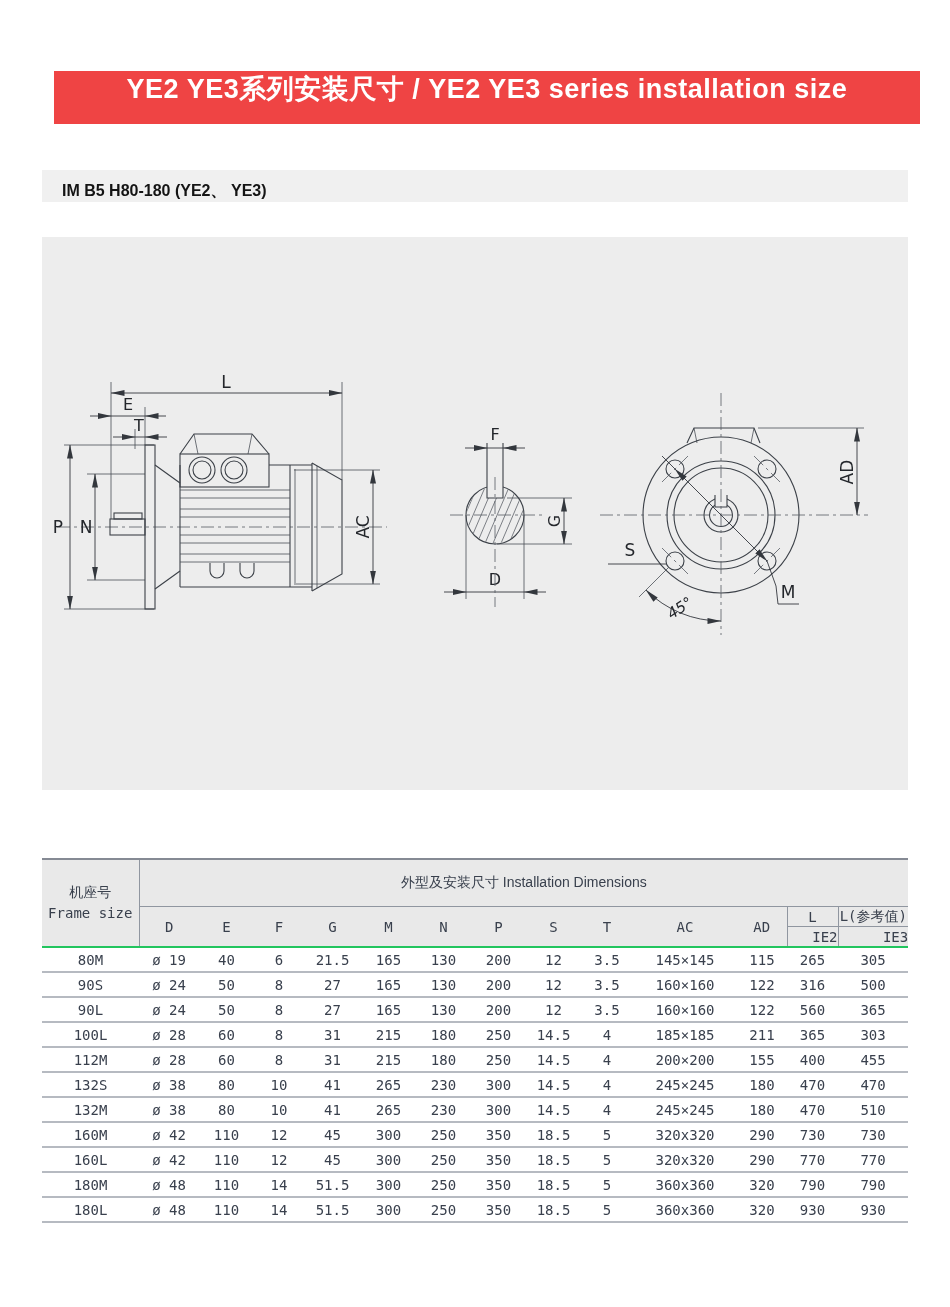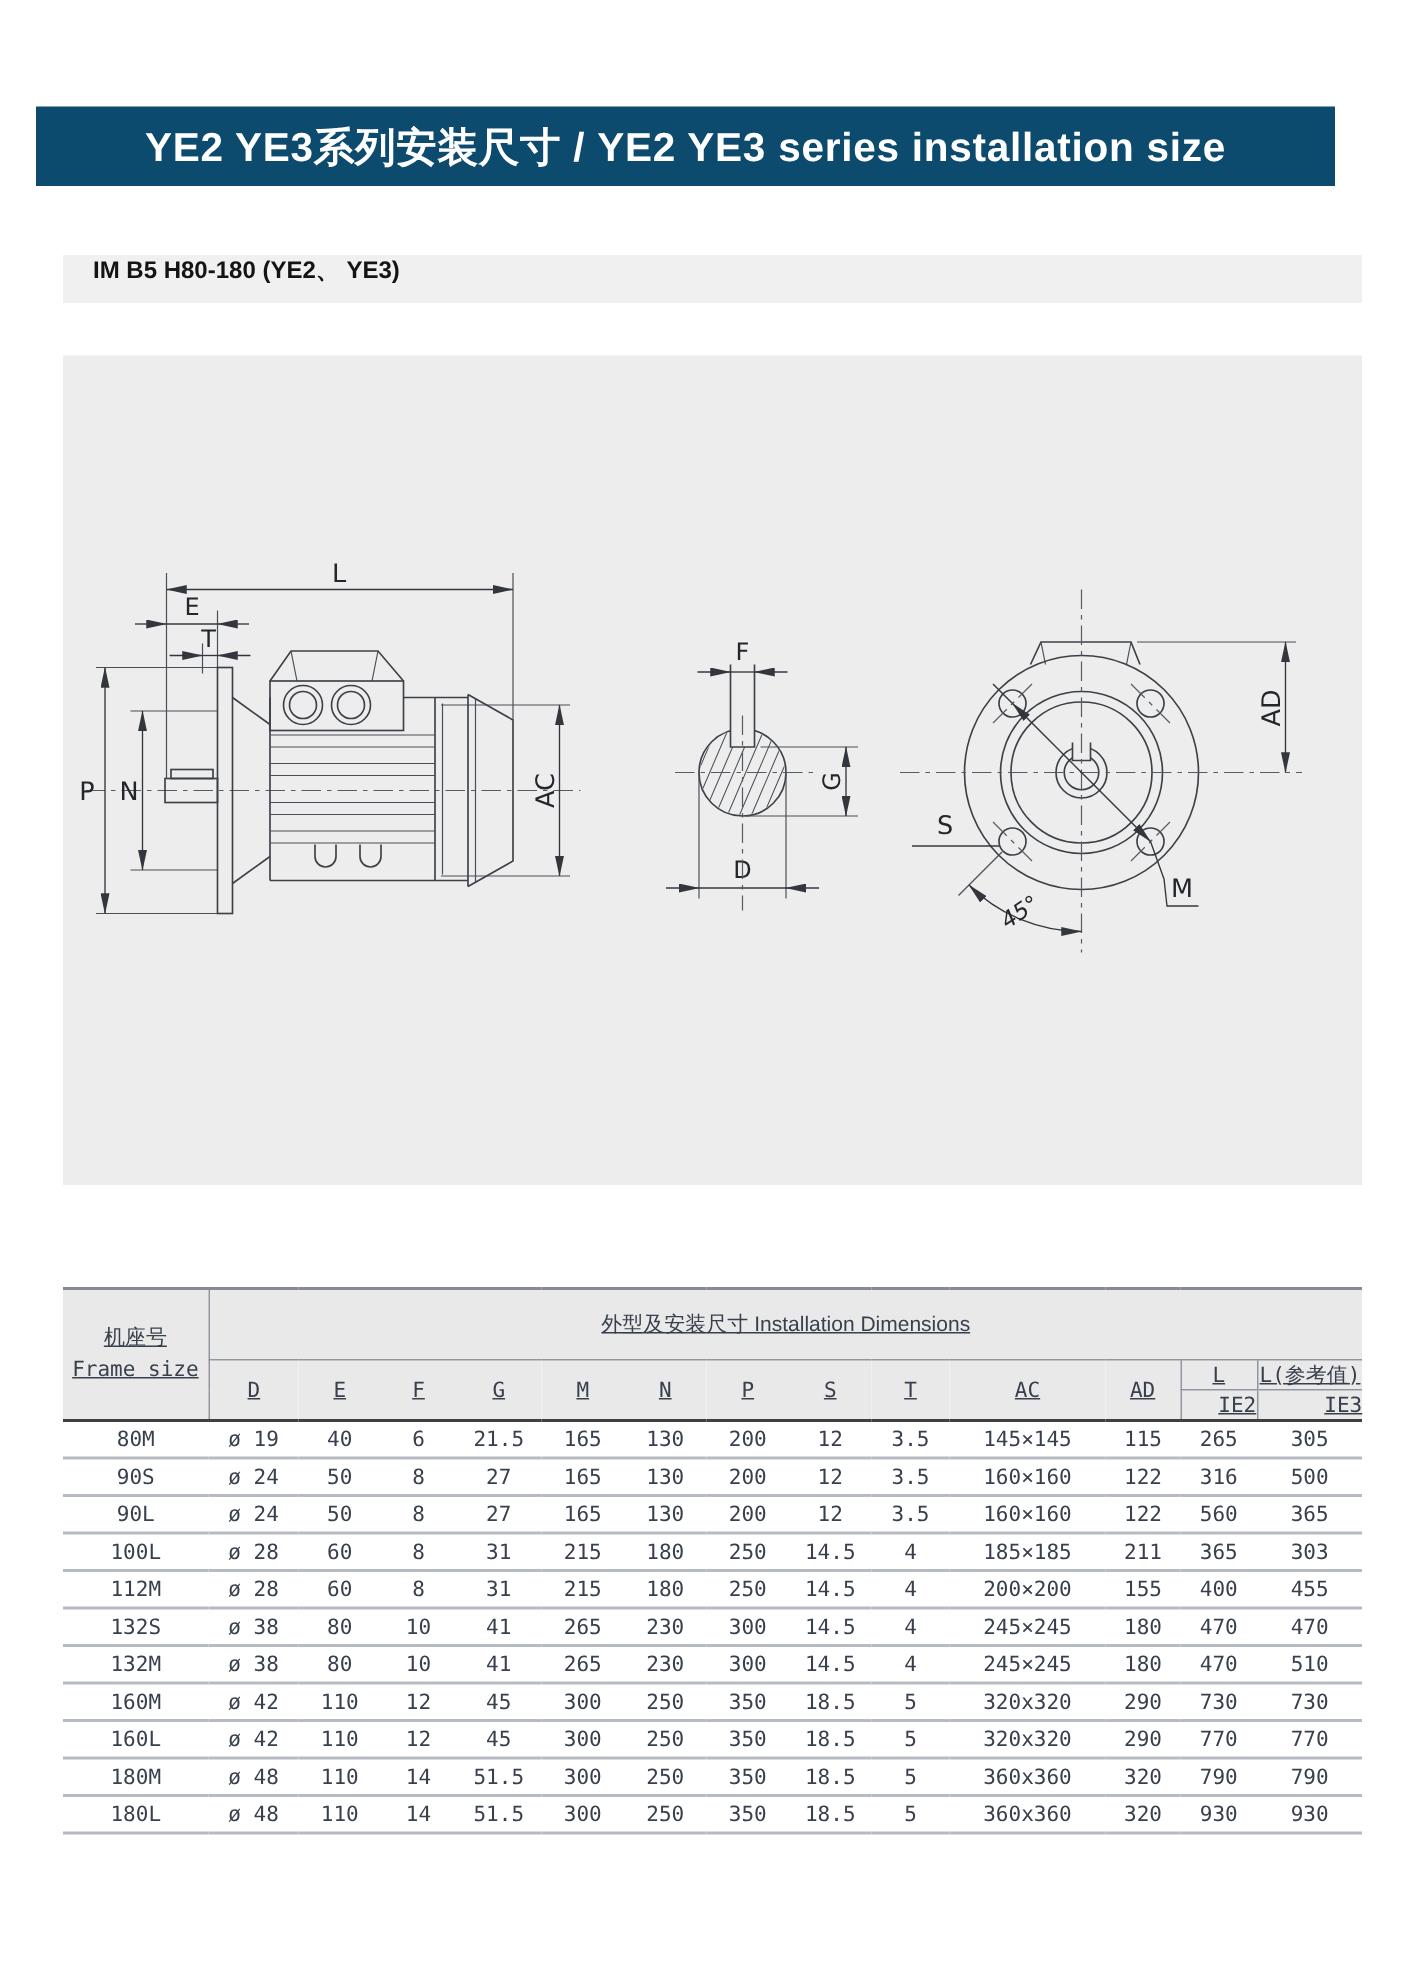--- a/index.html
+++ b/index.html
@@ -1,38 +1,38 @@
 <!DOCTYPE html>
 <html><head>
 <meta charset="utf-8">
 <style>
   html,body{margin:0;padding:0;background:#ffffff;}
   .page{position:relative;width:950px;height:1307px;background:#ffffff;overflow:hidden;
         font-family:"Liberation Sans",sans-serif;}
-  .banner{position:absolute;left:24px;top:71px;width:866px;height:53px;background:#0c4a6e;
-          color:#ffffff;display:flex;align-items:center;justify-content:center;
+  .banner{position:absolute;left:54px;top:71px;width:866px;height:53px;background:#ef4444;
+          color:#ffffff;display:flex;align-items:flex-start;justify-content:center;
           font-weight:bold;font-size:27px;letter-spacing:0.5px;}
   .subtitle{position:absolute;left:42px;top:170px;width:866px;height:32px;background:#f0f0f0;
-            display:flex;align-items:flex-start;font-weight:bold;font-size:16px;color:#141414;
+            display:flex;align-items:flex-end;font-weight:bold;font-size:16px;color:#141414;
             padding-left:20px;box-sizing:border-box;}
   .drawing-box{position:absolute;left:42px;top:237px;width:866px;height:553px;background:#ededed;}
   svg{display:block;}
   svg text{font-family:"DejaVu Sans","Liberation Sans",sans-serif;fill:#23262b;}
   .med{stroke:#3c4148;stroke-width:1.1;fill:none;}
   .thin{stroke:#4a4f57;stroke-width:0.8;fill:none;}
   .dim{stroke:#33373d;stroke-width:0.9;fill:none;}
   .cl{stroke:#565b62;stroke-width:0.8;fill:none;stroke-dasharray:13 4 3 4;}
   .hatch{stroke:#4a4f57;stroke-width:0.7;}
   
   .dim-table{position:absolute;left:42px;top:858px;width:866px;border-collapse:collapse;
              table-layout:fixed;color:#39404d;border-top:2px solid #858a94;
              font-family:"DejaVu Sans Mono","Liberation Mono",monospace;}
   .dim-table thead th{background:#e9e9e9;font-weight:normal;font-size:14px;text-align:center;
                       padding:0;}
-  .dim-table thead{border-bottom:2px solid #404040;text-decoration:underline;}
+  .dim-table thead{border-bottom:2px solid #22c55e;}
   th.frame-head{border-right:1px solid #9096a0;font-size:15px;line-height:1.5;}
   th.group-head{border-bottom:1px solid #9096a0;font-size:15px;height:46px;
                 font-family:"Liberation Sans",sans-serif;margin-top:40px;}
   tr.cols-row th{height:19px;}
   tr.subs-row th{height:19px;text-align:right;}
   th.l-col{border-left:1px solid #9096a0;}
   th.l-top{border-bottom:1px solid #9096a0;font-size:13.5px;}
   .dim-table tbody td{border-bottom:2px solid #b6bac1;height:23px;text-align:center;
                       font-size:14px;background:#ffffff;padding:0;}
 </style>

